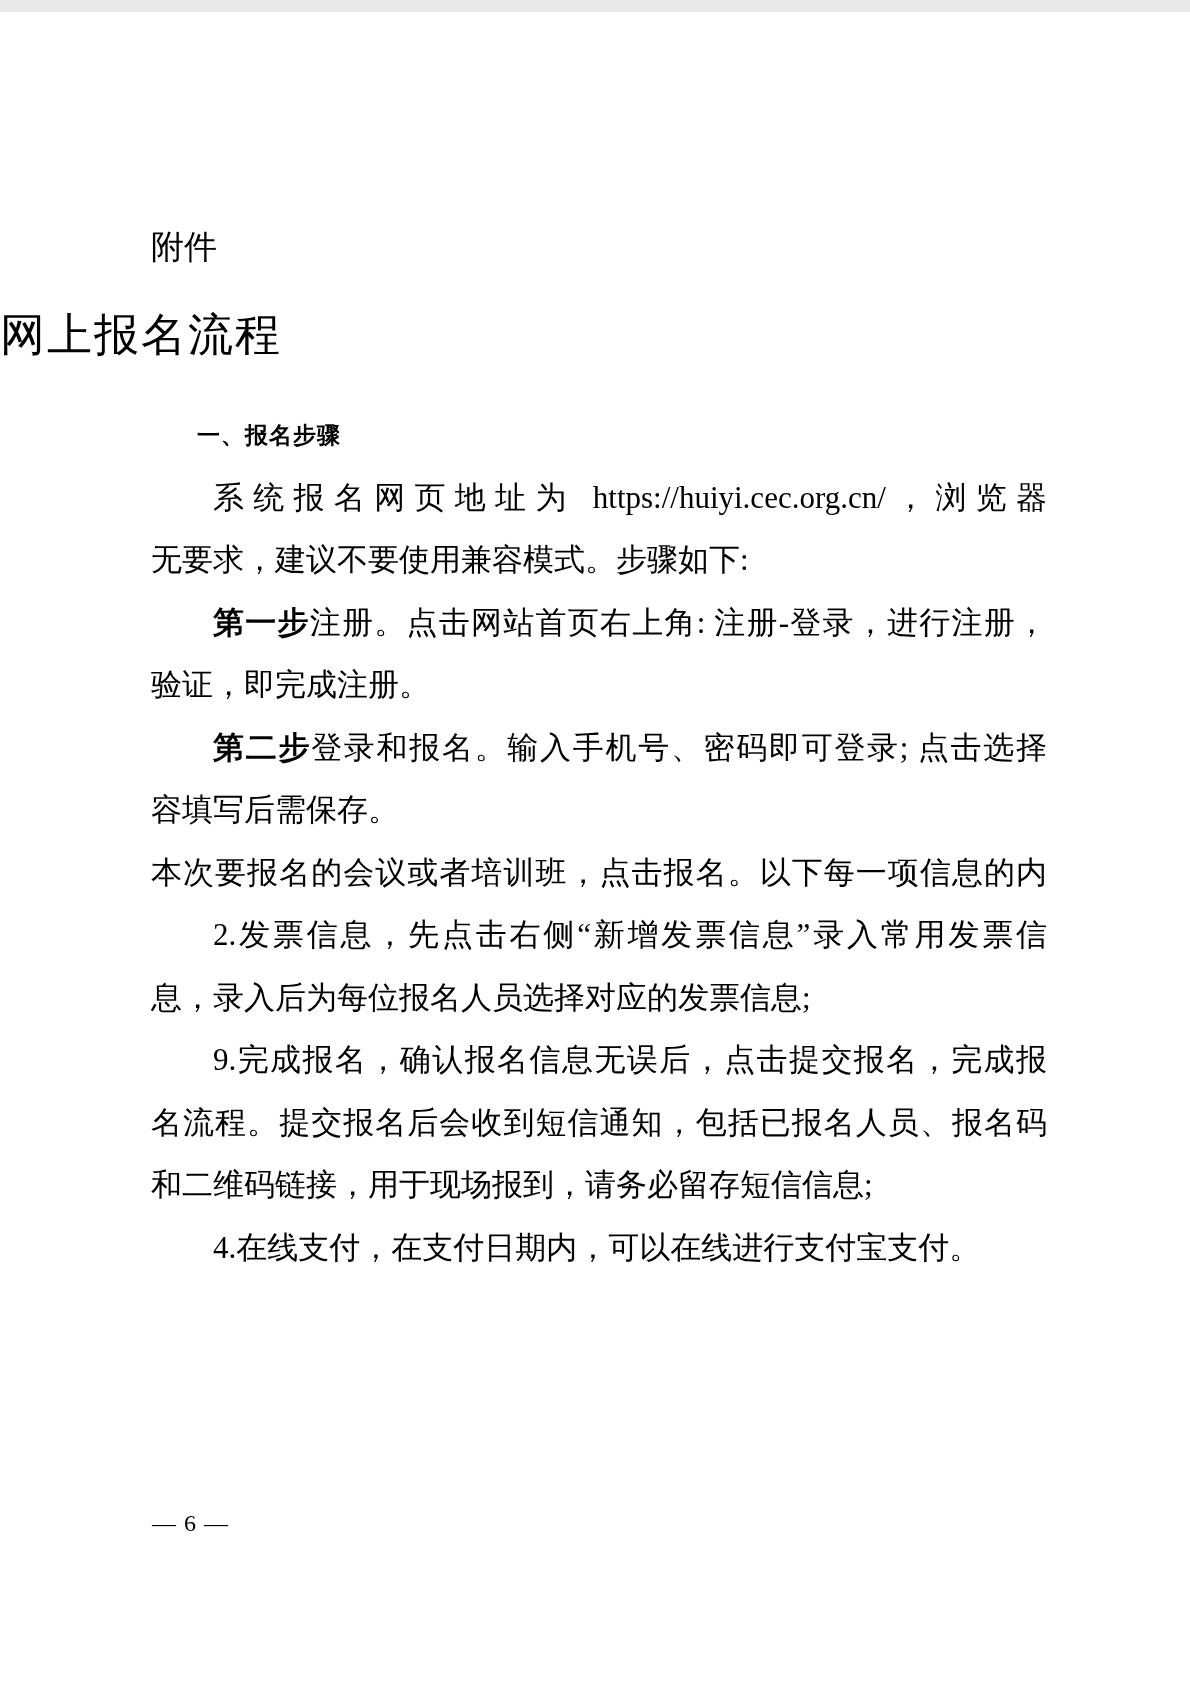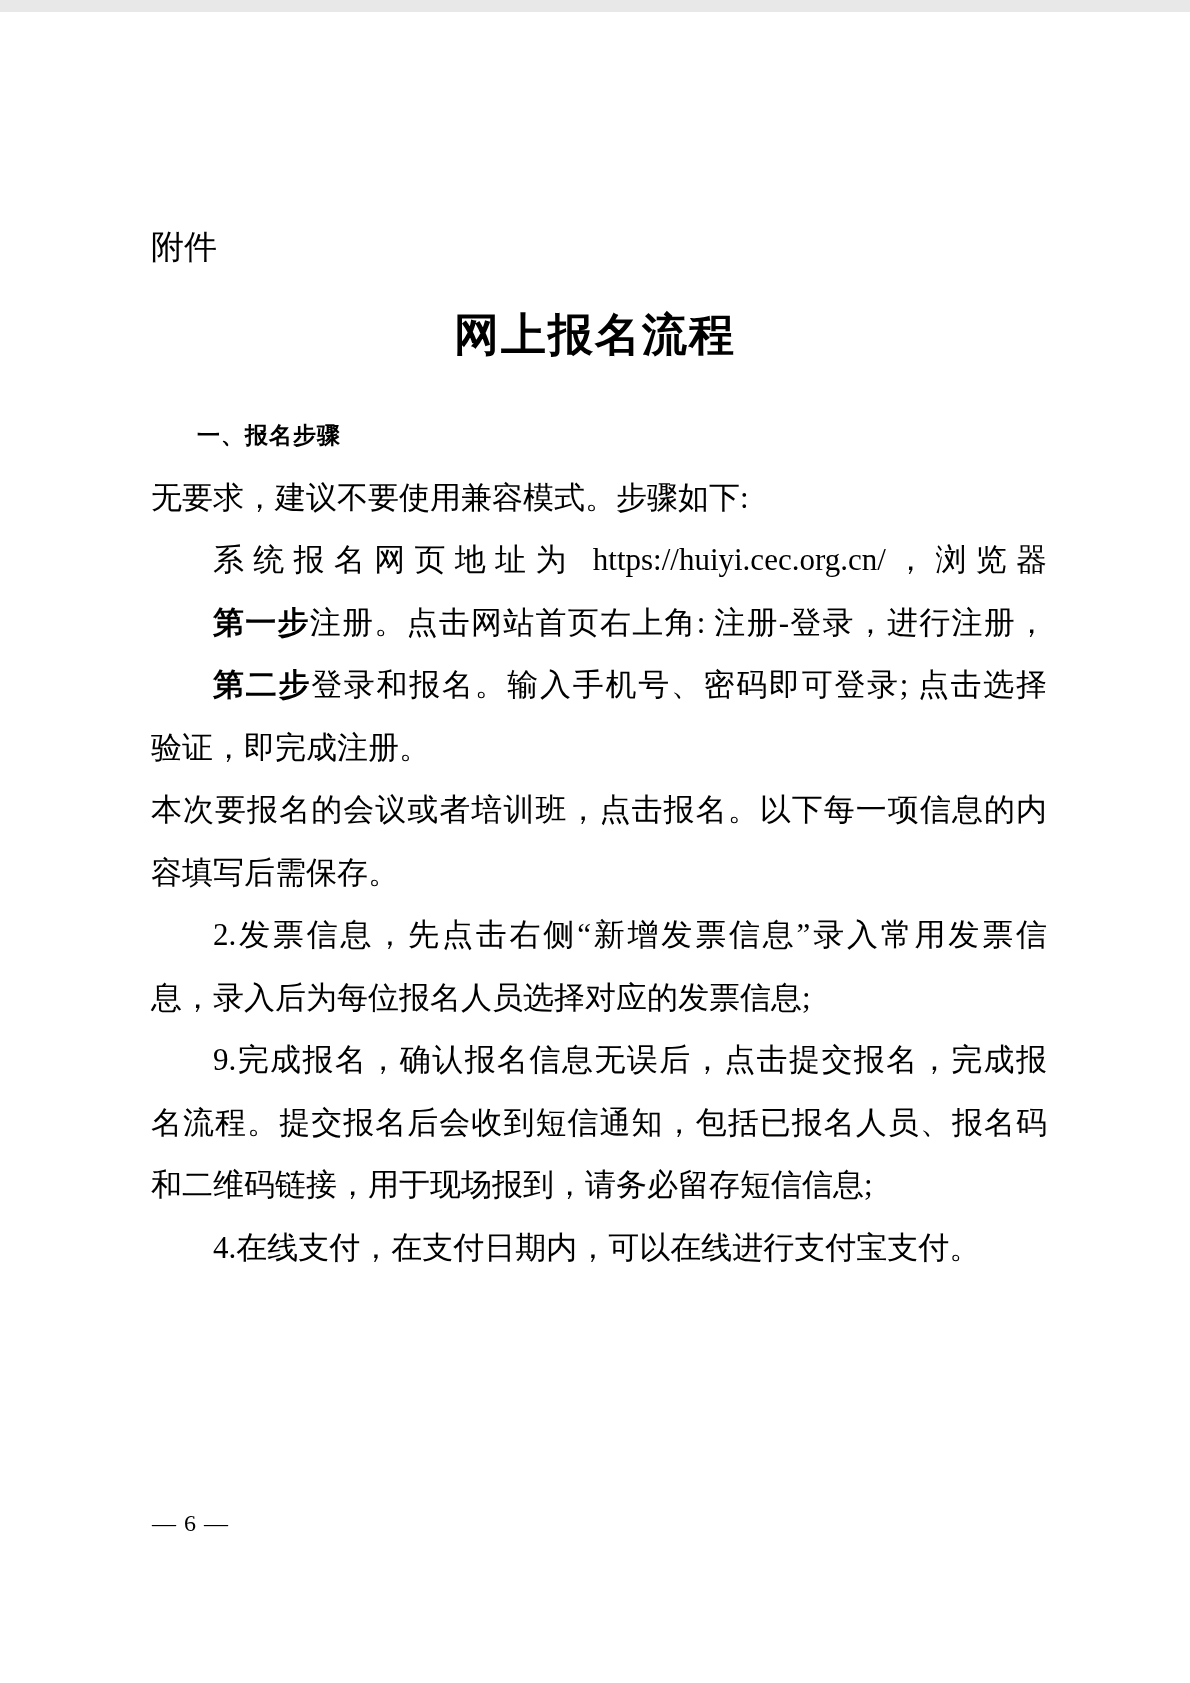--- a/index.html
+++ b/index.html
@@ -12,23 +12,23 @@
     font-family:"Liberation Serif","DejaVu Serif",serif;
     overflow:hidden;
   }
   .attachment{
     position:absolute;left:151px;top:215px;
     font-size:33px;line-height:40px;
     font-family:"Liberation Sans","DejaVu Sans",sans-serif;
   }
   .doc-title{
     position:absolute;left:0;right:0;top:293px;margin:0;
-    text-align:center;
+    text-align:left;
     font-size:45px;line-height:60px;
-    font-weight:bold;
+    font-weight:normal;
     letter-spacing:2px;
     font-family:"Liberation Serif","DejaVu Serif",serif;
   }
   .content{
     position:absolute;left:151px;top:392px;width:896px;
   }
   .section-heading{
     font-size:23px;line-height:62.5px;height:62.5px;
     font-weight:bold;
     font-family:"Liberation Sans","DejaVu Sans",sans-serif;
@@ -60,27 +60,27 @@
 
 <div class="page">
 
   <div class="attachment">附件</div>
 
   <h1 class="doc-title">网上报名流程</h1>
 
   <div class="content">
     <div class="section-heading">一、报名步骤</div>
     <div id="paras">
+        <div class="line first just">系统报名网页地址为 https://huiyi.cec.org.cn/，浏览器</div>
         <div class="line">无要求，建议不要使用兼容模式。步骤如下:</div>
-        <div class="line first just">系统报名网页地址为 https://huiyi.cec.org.cn/，浏览器</div>
         <div class="line first just"><span class="pfx">第一步</span>注册。点击网站首页右上角: 注册-登录，进行注册，</div>
+        <div class="line">验证，即完成注册。</div>
         <div class="line first just"><span class="pfx">第二步</span>登录和报名。输入手机号、密码即可登录; 点击选择</div>
-        <div class="line">验证，即完成注册。</div>
+        <div class="line">容填写后需保存。</div>
         <div class="line just">本次要报名的会议或者培训班，点击报名。以下每一项信息的内</div>
-        <div class="line">容填写后需保存。</div>
         <div class="line first just">2.发票信息，先点击右侧“新增发票信息”录入常用发票信</div>
         <div class="line">息，录入后为每位报名人员选择对应的发票信息;</div>
         <div class="line first just">9.完成报名，确认报名信息无误后，点击提交报名，完成报</div>
         <div class="line just">名流程。提交报名后会收到短信通知，包括已报名人员、报名码</div>
         <div class="line">和二维码链接，用于现场报到，请务必留存短信信息;</div>
         <div class="line first">4.在线支付，在支付日期内，可以在线进行支付宝支付。</div>
       </div>
   </div>
 
   <div class="pageno">— 6 —</div>

